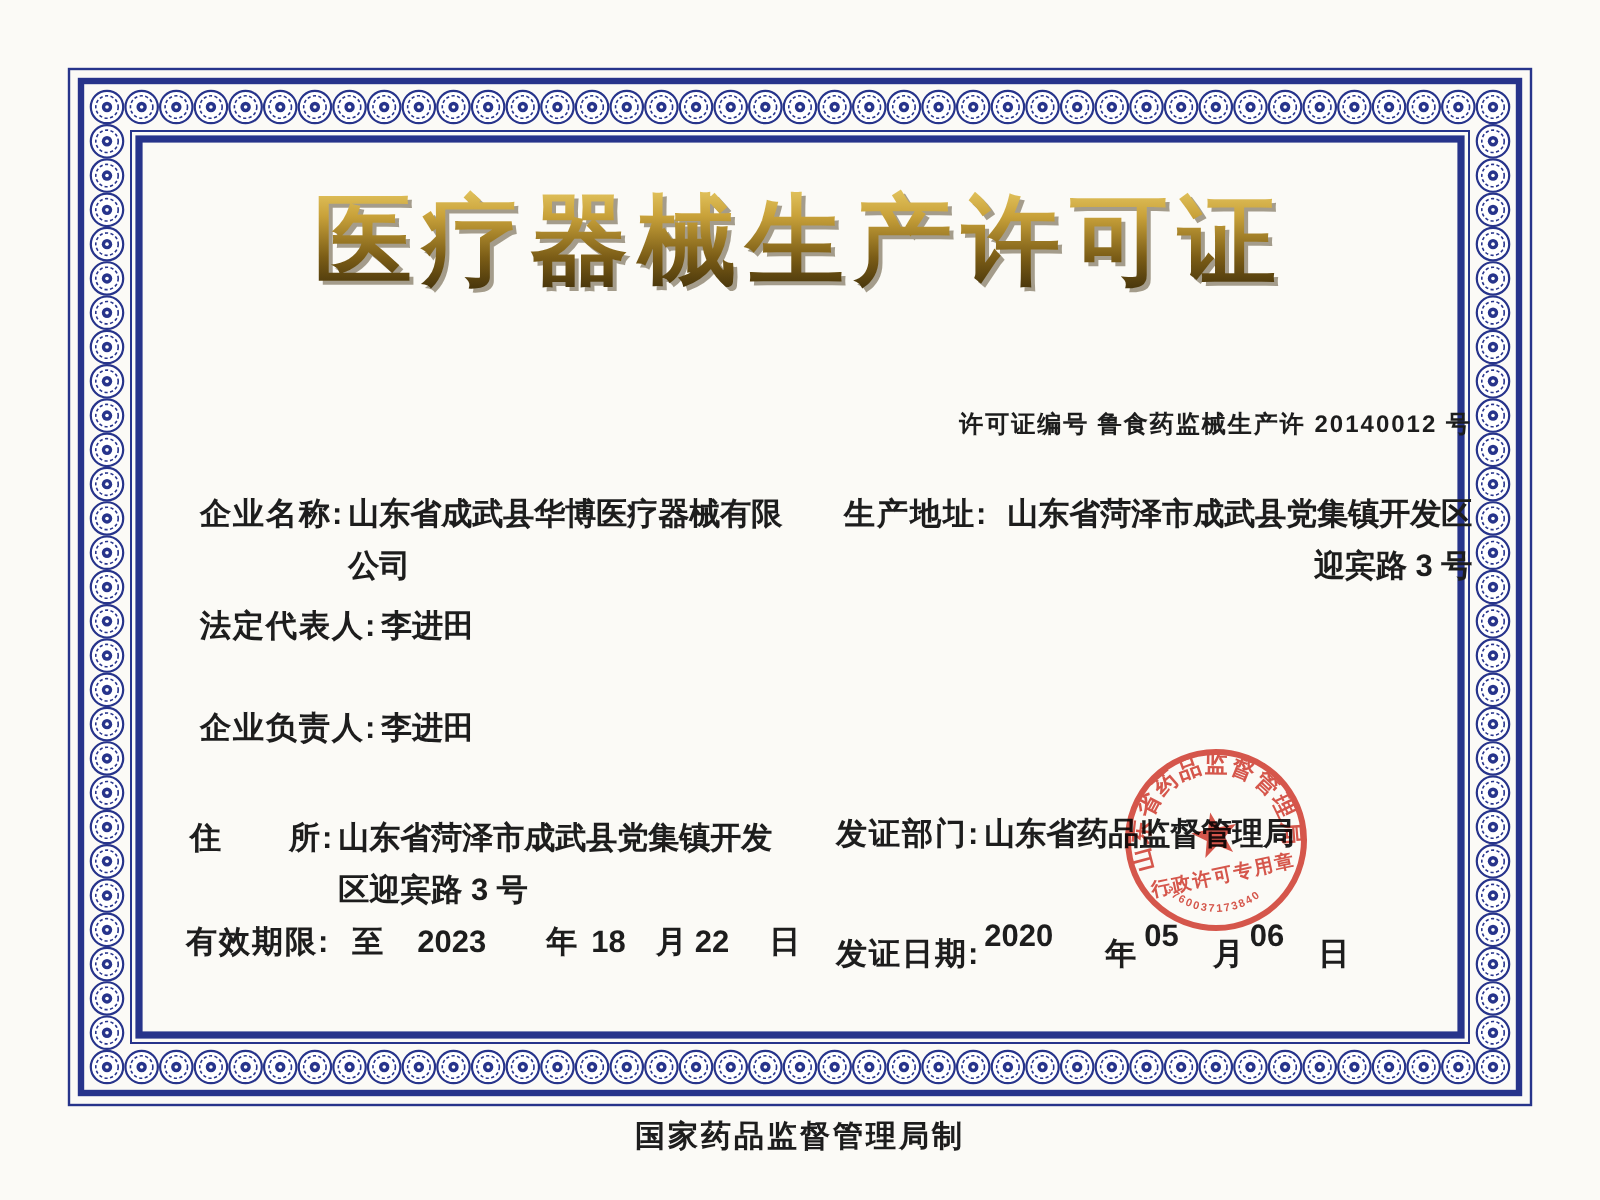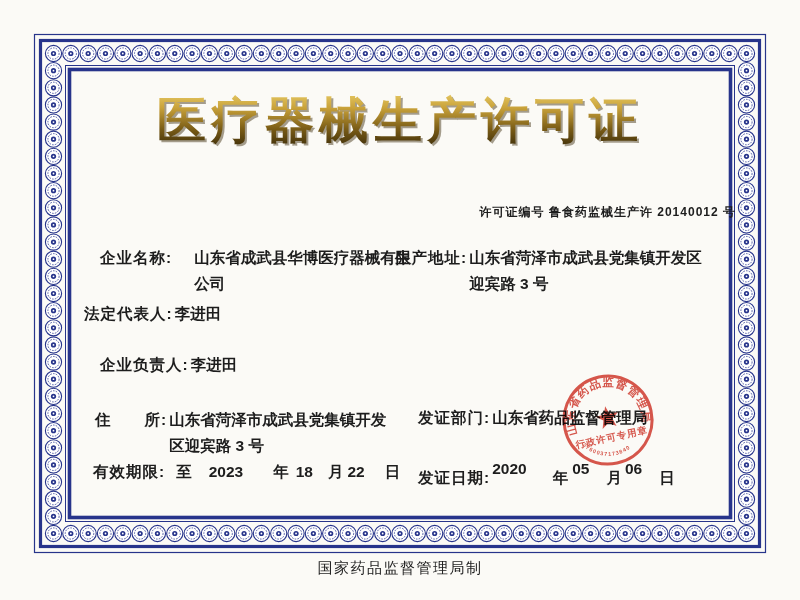--- a/index.html
+++ b/index.html
@@ -36,21 +36,21 @@
   .flabel{white-space:nowrap;letter-spacing:1px;}
   .fvalue{margin-left:2px;}
   .scope-block{position:absolute;font-weight:700;}
   .scope-label{font-size:15.5px;letter-spacing:2px;line-height:24px;}
   .scope-line{font-size:12px;font-weight:600;line-height:19px;letter-spacing:.3px;}
   .date-row{position:absolute;display:flex;align-items:flex-end;font-size:15.5px;font-weight:700;line-height:24px;}
   .vpart{display:inline-block;white-space:nowrap;}
   .raised{position:relative;top:-9px;}
   .footer{
     position:absolute;top:559px;left:0;width:800px;text-align:center;
-    font-size:15px;font-weight:400;letter-spacing:1.5px;
+    font-size:15px;font-weight:700;letter-spacing:1.5px;
   }
   .seal-svg{mix-blend-mode:multiply;opacity:.84;}
   .seal-ring{fill:none;stroke:var(--seal-red);stroke-width:3;}
   .seal-star{fill:var(--seal-red);}
   .seal-text{fill:var(--seal-red);font-weight:700;}
 </style>
 </head>
 <body>
 
 <div class="page">
@@ -605,31 +605,31 @@
         <circle cx="746.5" cy="516.3571428571429" r="0.9" fill="#ffffff"></circle>
       </g>
     <rect class="b-rect" x="65.5" y="65.5" width="669" height="456" stroke-width="1"></rect>
     <rect class="b-rect" x="69.5" y="69.5" width="661" height="448" stroke-width="3.6"></rect>
   </svg>
 
   <h1 class="title">医疗器械生产许可证</h1>
 
   <div class="license-line">许可证编号 鲁食药监械生产许 20140012 号</div>
 
-  <div class="field" style="left:100px;top:245px;gap:20px;">
+  <div class="field" style="left:100px;top:245px;">
     <span class="flabel">企业名称:</span>
     <span class="fvalue" style="width:226px;">山东省成武县华博医疗器械有限公司</span>
   </div>
 
-  <div class="field" style="left:395px;top:245px;">
+  <div class="field" style="left:422px;top:245px;text-align:right;">
     <span class="flabel">生产地址:</span>
     <span class="fvalue" style="width:240px;">山东省菏泽市成武县党集镇开发区迎宾路 3 号</span>
   </div>
 
-  <div class="field" style="left:84px;top:301px;align-items:flex-end;">
+  <div class="field" style="left:100px;top:301px;align-items:flex-end;">
     <span class="flabel">法定代表人:</span>
     <span class="fvalue">李进田</span>
   </div>
 
 
   <div class="field" style="left:100px;top:352px;">
     <span class="flabel">企业负责人:</span>
     <span class="fvalue">李进田</span>
   </div>
 

